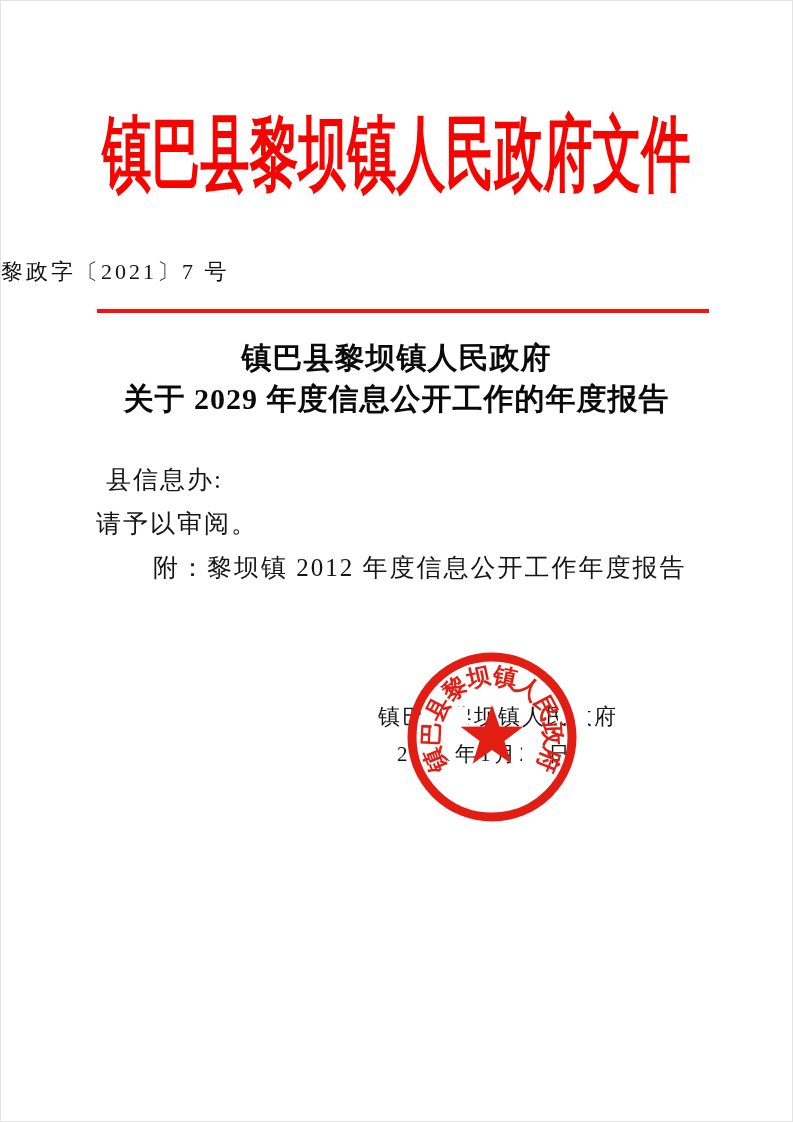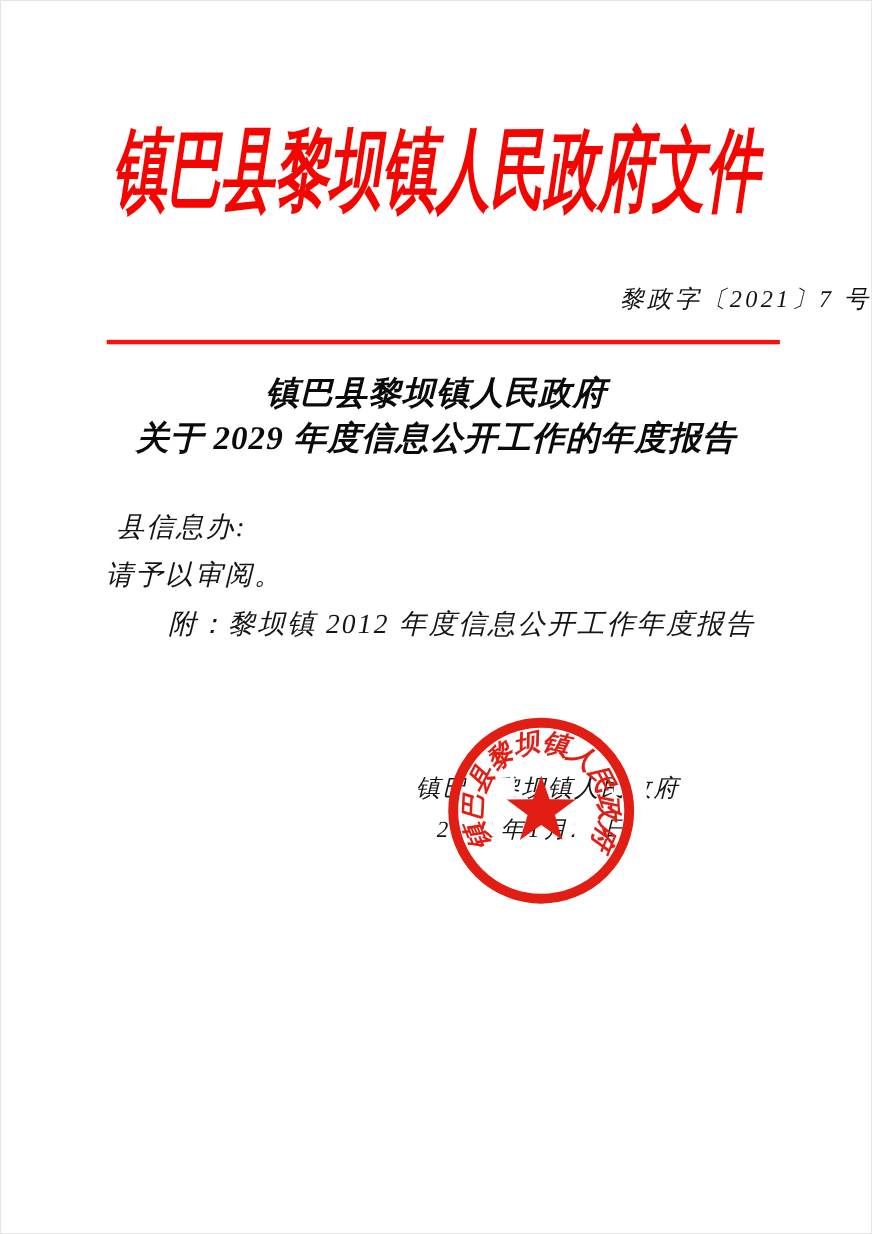--- a/index.html
+++ b/index.html
@@ -7,39 +7,38 @@
     position: relative;
     width: 793px;
     height: 1122px;
     margin: 0 auto;
     background: #ffffff;
     box-sizing: border-box;
     border: 1px solid #e3e3e3;
     font-family: "Liberation Serif", "DejaVu Serif", serif;
     color: var(--text-black, #1c1c1c);
     overflow: hidden;
-    font-style: italic;
   }
   
   .header-title {
     position: absolute;
     top: 99px; left: 0; right: 0;
     text-align: center;
     font-size: 49px;
     font-weight: 700;
     letter-spacing: 0px;
     color: var(--header-red, #f40500);
     transform: scaleY(1.68);
     transform-origin: 50% 0;
     white-space: nowrap;
   }
   .doc-number {
     position: absolute;
     top: 256px; left: 0; right: 0;
-    text-align: right;
+    text-align: left;
     font-size: 22px;
     letter-spacing: 3px;
     color: #111;
   }
   .red-divider {
     position: absolute;
     top: 308px; left: 96px;
     width: 612px; height: 4px;
     background: var(--divider-red, #fb0f0f);
   }

